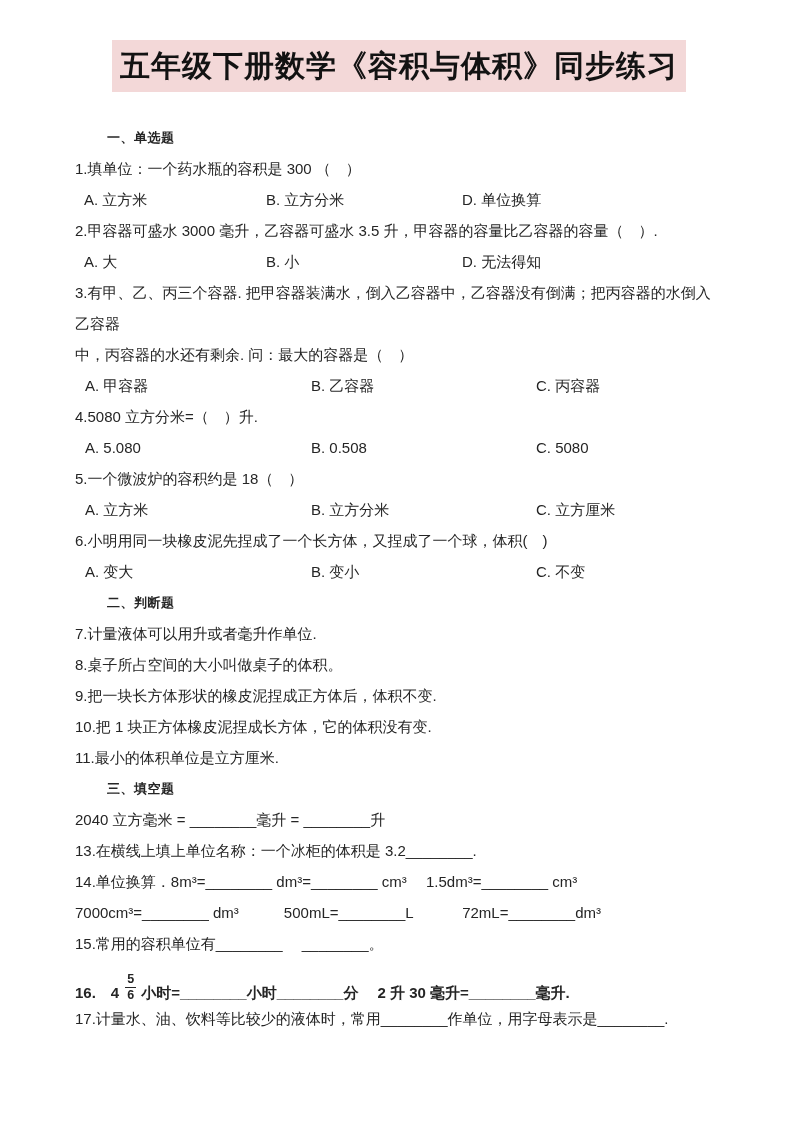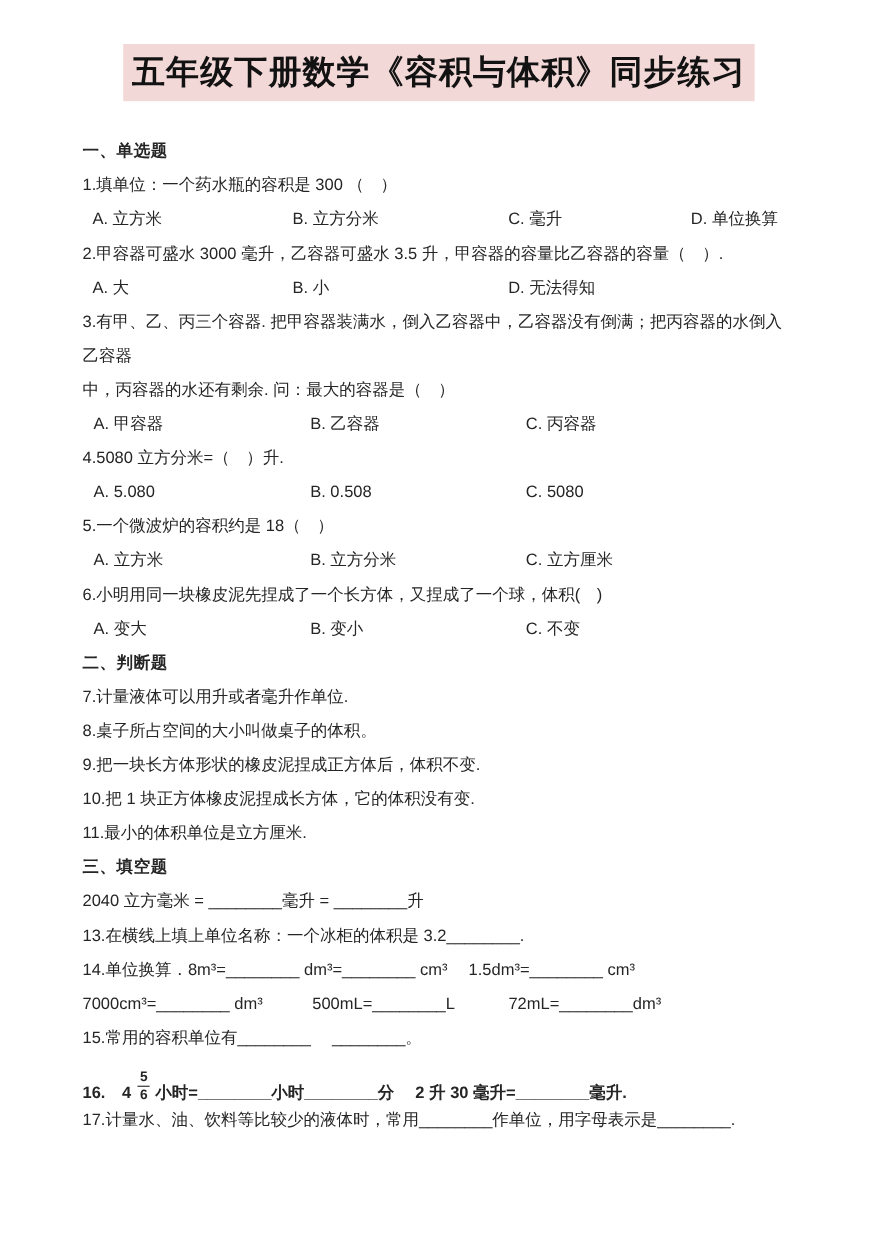--- a/index.html
+++ b/index.html
@@ -30,38 +30,40 @@
     line-height: 38px;
     padding: 7px 8px;
     letter-spacing: 1px;
   }
   .row {
     font-size: 15px;
     line-height: 31px;
     white-space: pre-wrap;
   }
   .sec-heading {
-    font-size: 15px;
+    font-size: 13px;
     font-weight: bold;
     line-height: 31px;
     letter-spacing: 0.5px;
+    margin-left: 32px;
   }
   .opts4 {
     display: grid;
     grid-template-columns: 182px 196px 166px 1fr;
     padding-left: 9px;
     font-size: 15px;
     line-height: 31px;
   }
   .opts3 {
     display: grid;
     grid-template-columns: 197px 196px 1fr;
     padding-left: 10px;
     font-size: 15px;
     line-height: 31px;
+    gap: 29px;
   }
   .q16row {
     display: flex;
     align-items: flex-end;
     height: 44px;
     font-size: 15px;
     white-space: pre-wrap;
     font-weight: bold;
   }
   .frac {
@@ -87,21 +89,20 @@
   <div class="title-wrap">
     <span class="title-hl">五年级下册数学《容积与体积》同步练习</span>
   </div>
 
   <div class="sec-heading">一、单选题</div>
 
   <div class="row">1.填单位：一个药水瓶的容积是 300 （　）</div>
   <div class="opts4">
     <span>A. 立方米</span>
     <span>B. 立方分米</span>
-    <span>C. 毫升</span>
     <span>D. 单位换算</span>
   </div>
 
   <div class="row">2.甲容器可盛水 3000 毫升，乙容器可盛水 3.5 升，甲容器的容量比乙容器的容量（　）.</div>
   <div class="opts4">
     <span>A. 大</span>
     <span>B. 小</span>
     <span>D. 无法得知</span>
   </div>
 

